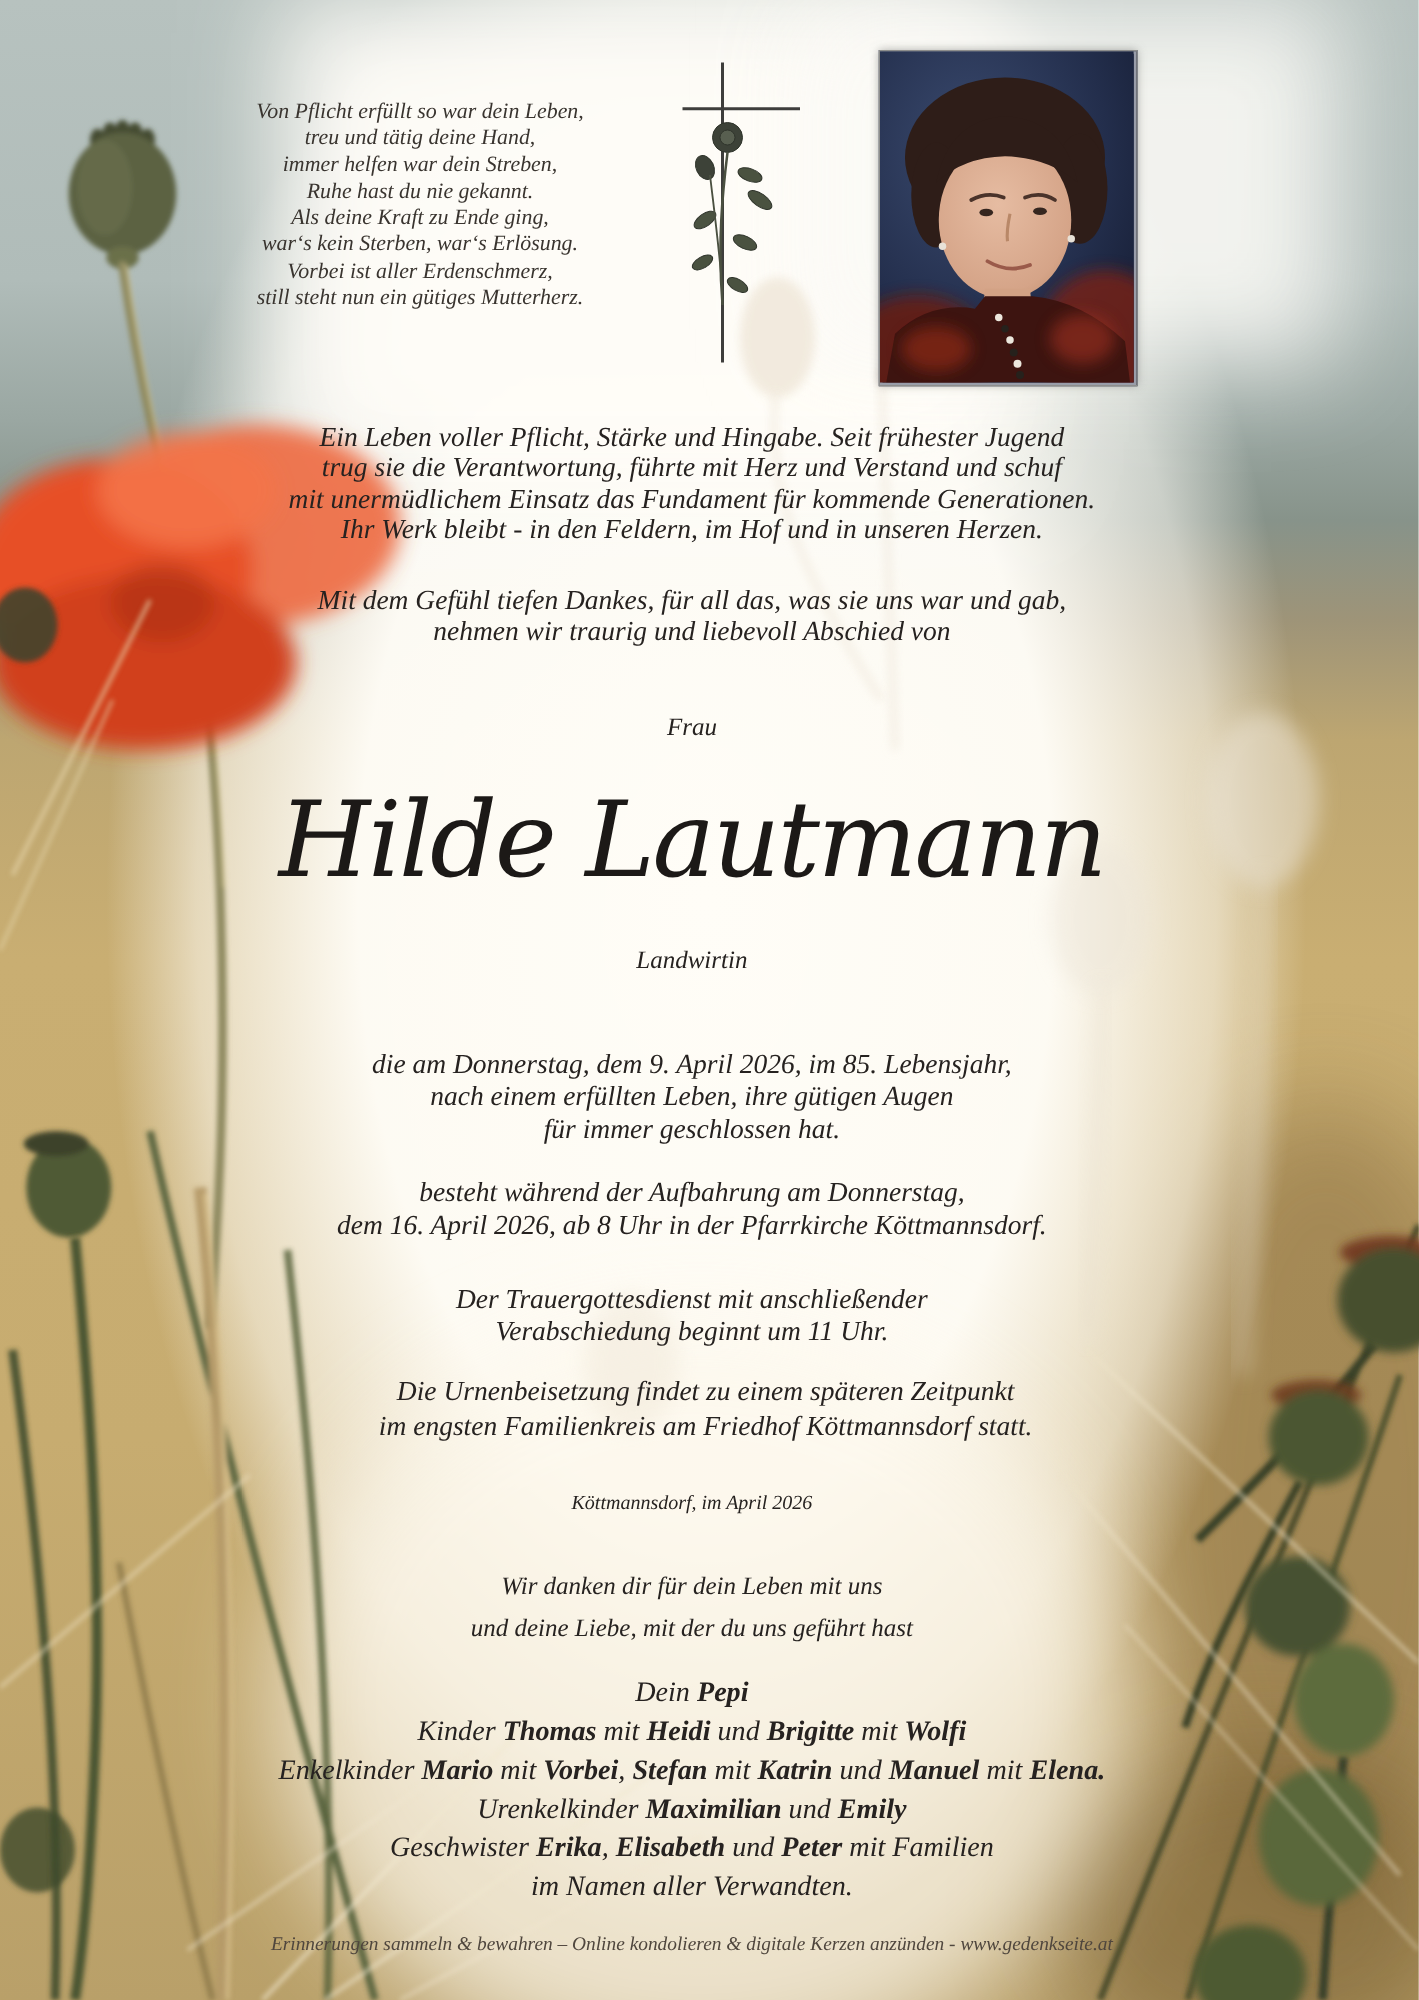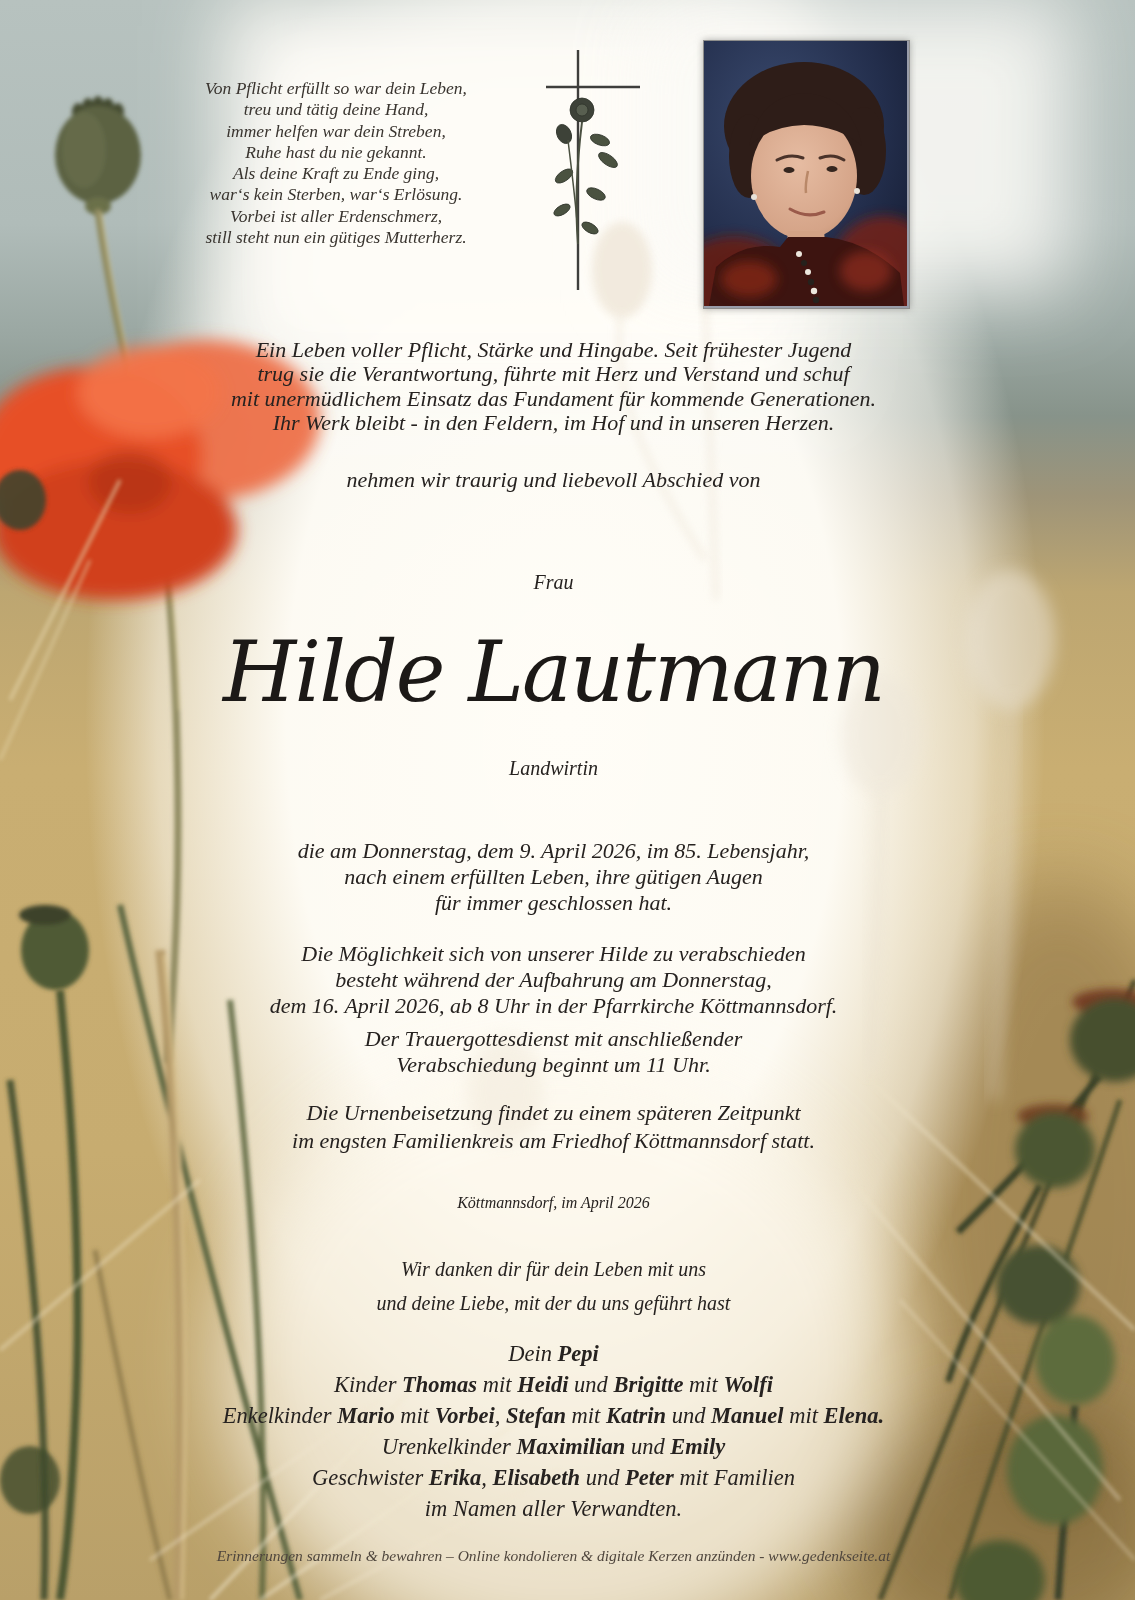--- a/index.html
+++ b/index.html
@@ -14,21 +14,21 @@
   .poem{left:148px;width:376px;top:78px;font-size:17.5px;line-height:21.3px;color:#39342f;}
   .intro{top:338px;font-size:22px;line-height:24.3px;}
   .farewell{top:468px;font-size:22px;line-height:24.5px;}
   .salutation{top:571px;font-size:20px;}
   .name{top:616px;font-size:84px;line-height:112px;
         font-family:"DejaVu Serif", serif;font-style:italic;letter-spacing:-2px;color:#1c1917;}
   .profession{top:757px;font-size:20px;}
   .death{top:838px;font-size:22px;line-height:26px;}
   .viewing{top:941px;font-size:22px;line-height:26px;}
   .service{top:1026px;font-size:22px;line-height:25.5px;}
-  .urn{top:1099px;font-size:22px;line-height:28px;}
+  .urn{top:1099px;font-size:22px;line-height:28px;padding-left:11px;}
   .dateline{top:1194px;font-size:16px;}
   .thanks{top:1252px;font-size:20px;line-height:34px;font-weight:normal;}
   .family{top:1338px;font-size:22.5px;line-height:31px;}
   .family .b{font-weight:bold;}
   .footer{top:1546px;font-size:15.5px;line-height:19.5px;color:#4f463d;}
   .photo{
     position:absolute;left:703px;top:40px;width:205px;height:267px;
     border:1px solid #8e8e8c;background:#1d2742;
     box-shadow:0 0 7px rgba(110,110,108,.55), inset 0 0 0 2px rgba(255,255,255,.55);
   }
@@ -254,37 +254,37 @@
 </div>
 
 <div class="txt intro">
   <div>Ein Leben voller Pflicht, Stärke und Hingabe. Seit frühester Jugend</div>
   <div>trug sie die Verantwortung, führte mit Herz und Verstand und schuf</div>
   <div>mit unermüdlichem Einsatz das Fundament für kommende Generationen.</div>
   <div>Ihr Werk bleibt - in den Feldern, im Hof und in unseren Herzen.</div>
 </div>
 
 <div class="txt farewell">
+  <div>Mit dem Gefühl tiefen Dankes, für all das, was sie uns war und gab,</div>
   <div>nehmen wir traurig und liebevoll Abschied von</div>
 </div>
 
 <div class="txt salutation">Frau</div>
 
 <div class="txt name">Hilde Lautmann</div>
 
 <div class="txt profession">Landwirtin</div>
 
 <div class="txt death">
   <div>die am Donnerstag, dem 9. April 2026, im 85. Lebensjahr,</div>
   <div>nach einem erfüllten Leben, ihre gütigen Augen</div>
   <div>für immer geschlossen hat.</div>
 </div>
 
 <div class="txt viewing">
-  <div>Die Möglichkeit sich von unserer Hilde zu verabschieden</div>
   <div>besteht während der Aufbahrung am Donnerstag,</div>
   <div>dem 16. April 2026, ab 8 Uhr in der Pfarrkirche Köttmannsdorf.</div>
 </div>
 
 <div class="txt service">
   <div>Der Trauergottesdienst mit anschließender</div>
   <div>Verabschiedung beginnt um 11 Uhr.</div>
 </div>
 
 <div class="txt urn">

